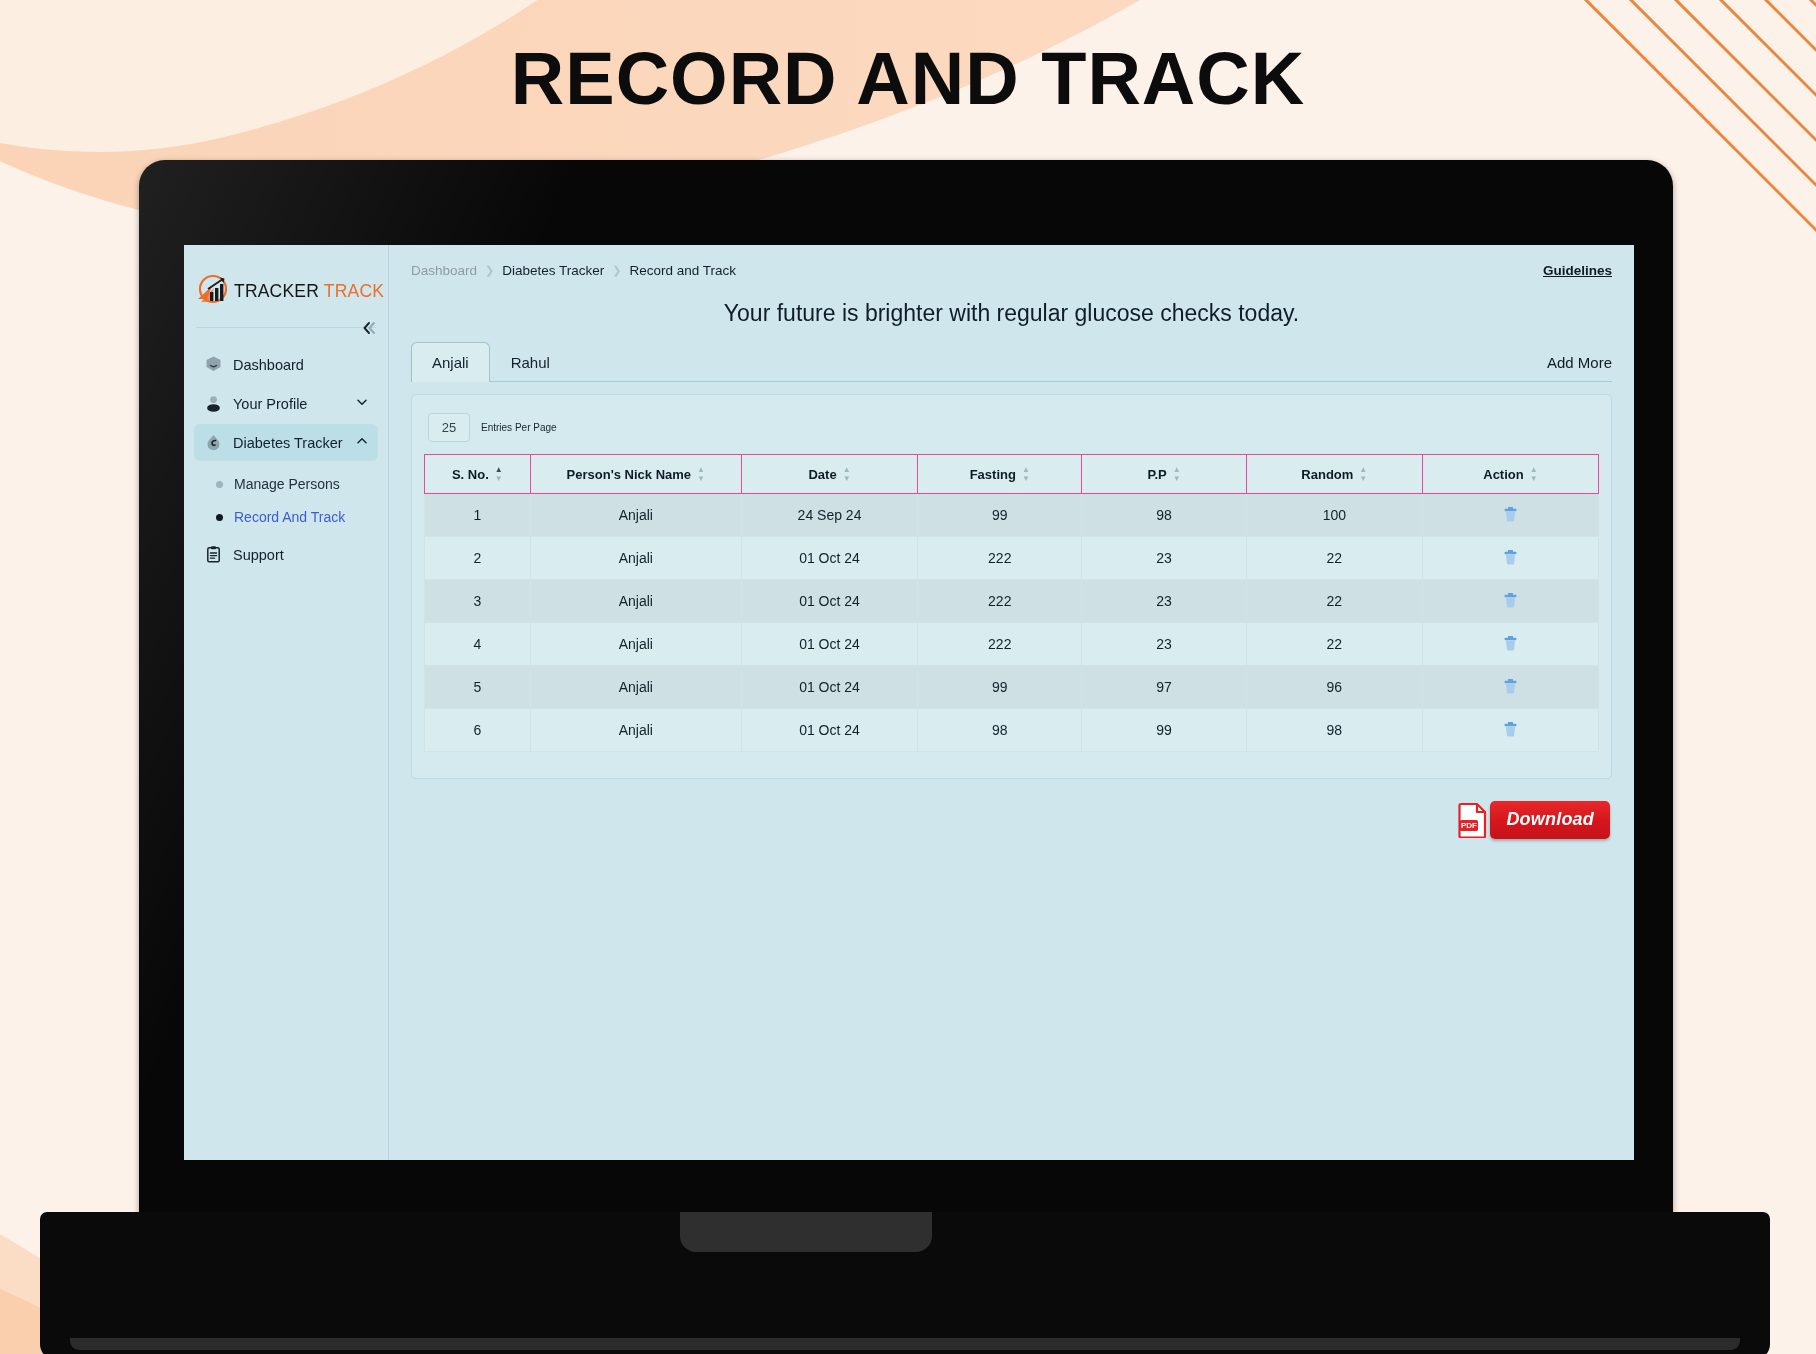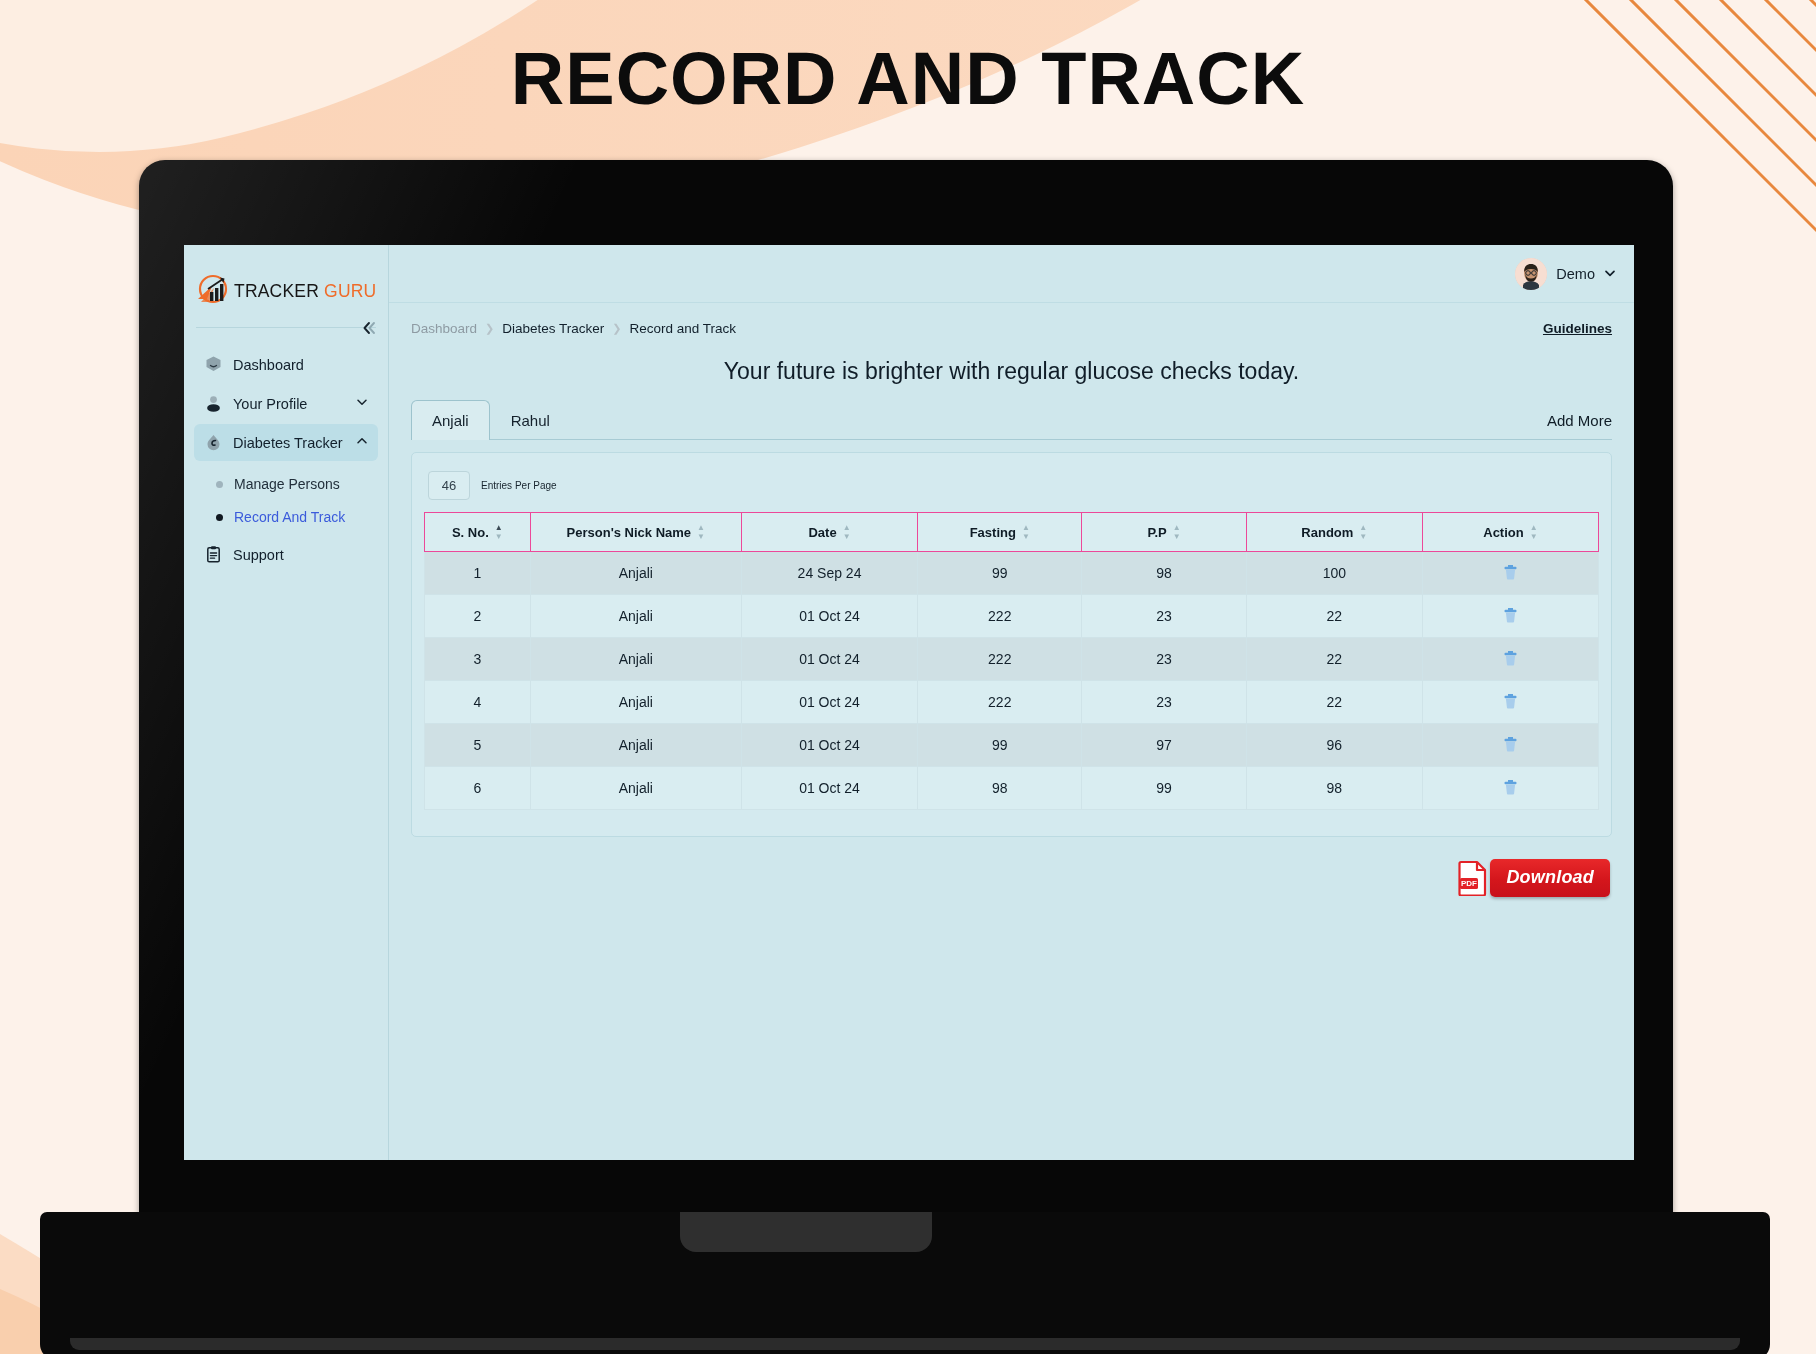--- a/index.html
+++ b/index.html
@@ -257,21 +257,21 @@
           <circle cx="19" cy="16" r="13" fill="none" stroke="#ef6c2a" stroke-width="2.2"></circle>
           <path d="M4 26 L18 13 L13 26 Z" fill="#ef6c2a"></path>
           <path d="M7 29 L20 15 L15 29 Z" fill="#ef6c2a" opacity=".75"></path>
           <rect x="16" y="19" width="3.4" height="9" fill="#1b1b1b"></rect>
           <rect x="21" y="15" width="3.4" height="13" fill="#1b1b1b"></rect>
           <rect x="26" y="11" width="3.4" height="17" fill="#1b1b1b"></rect>
           <path d="M14 16 L29 6" stroke="#1b1b1b" stroke-width="1.8" fill="none"></path>
           <path d="M26 4.5 L30.5 5.5 L29.5 10 Z" fill="#1b1b1b"></path>
         </svg>
       </span>
-      <span class="brand-text"><span>TRACKER</span> <span class="guru">GURU</span></span>
+      <span class="brand-text"><span>TRACKER</span> <span class="guru">TRACK</span></span>
     </div>
 
     <div class="sb-divider"></div>
 
     <div class="collapse-btn">
       <svg width="16" height="16" viewBox="0 0 16 16" aria-hidden="true">
         <path d="M8 3 L3.5 8 L8 13" fill="none" stroke="#17242e" stroke-width="1.9" stroke-linecap="round" stroke-linejoin="round"></path>
         <path d="M13 3 L8.5 8 L13 13" fill="none" stroke="#8fa9b2" stroke-width="1.9" stroke-linecap="round" stroke-linejoin="round"></path>
       </svg>
     </div>
@@ -338,40 +338,20 @@
           </svg>
         </span>
         <span class="nav-label">Support</span>
       </div>
 
     </nav>
   </aside>
 
   <section class="main">
 
-    <header class="topbar">
-      <span class="avatar">
-        <svg width="32" height="32" viewBox="0 0 32 32" aria-hidden="true">
-          <circle cx="16" cy="16" r="16" fill="#f7ded2"></circle>
-          <path d="M16 7 C21 7 23 10 23 14 C23 20 20.5 23 16 23 C11.5 23 9 20 9 14 C9 10 11 7 16 7 Z" fill="#c79471"></path>
-          <path d="M9.2 13 C9.2 8.6 12 6 16 6 C20 6 22.8 8.6 22.8 13 L22.8 14 C21.5 12 19 11 16 11 C13 11 10.5 12 9.2 14 Z" fill="#2b2119"></path>
-          <path d="M10.3 16 C10.3 21 12.8 24 16 24 C19.2 24 21.7 21 21.7 16 C21 19 19 20.5 16 20.5 C13 20.5 11 19 10.3 16 Z" fill="#2b2119"></path>
-          <circle cx="13" cy="15" r="2.3" fill="none" stroke="#20262b" stroke-width="1"></circle>
-          <circle cx="19" cy="15" r="2.3" fill="none" stroke="#20262b" stroke-width="1"></circle>
-          <path d="M15.3 15 H16.7" stroke="#20262b" stroke-width="1"></path>
-          <path d="M8 27 C9.5 24.5 12.5 23.3 16 23.3 C19.5 23.3 22.5 24.5 24 27 L24 32 L8 32 Z" fill="#2d3740"></path>
-        </svg>
-      </span>
-      <span class="user-name">Demo</span>
-      <span class="user-caret">
-        <svg width="12" height="12" viewBox="0 0 12 12" aria-hidden="true">
-            <path d="M2 4.3 L6 8.3 L10 4.3" fill="none" stroke="#13202b" stroke-width="1.7" stroke-linecap="round" stroke-linejoin="round"></path>
-          </svg>
-      </span>
-    </header>
 
     <div class="crumbbar">
       <div class="crumbs">
         <span class="crumb muted">Dashboard</span>
         <span class="crumb-sep">❯</span>
         <span class="crumb">Diabetes Tracker</span>
         <span class="crumb-sep">❯</span>
         <span class="crumb">Record and Track</span>
       </div>
       <span class="guidelines">Guidelines</span>
@@ -384,21 +364,21 @@
         <div class="tab active"><span>Anjali</span></div>
         <div class="tab"><span>Rahul</span></div>
       </div>
       <span class="addmore">Add More</span>
     </div>
     <div class="tab-underline"></div>
 
     <div class="panel">
 
       <div class="entries">
-        <div class="entries-box">46</div>
+        <div class="entries-box">25</div>
         <span class="entries-label">Entries Per Page</span>
       </div>
 
       <table>
         <thead>
           <tr>
             <th style="width:9%">
               <span class="th-inner">
                   <span>S. No.</span>
               <span class="sorter asc">

